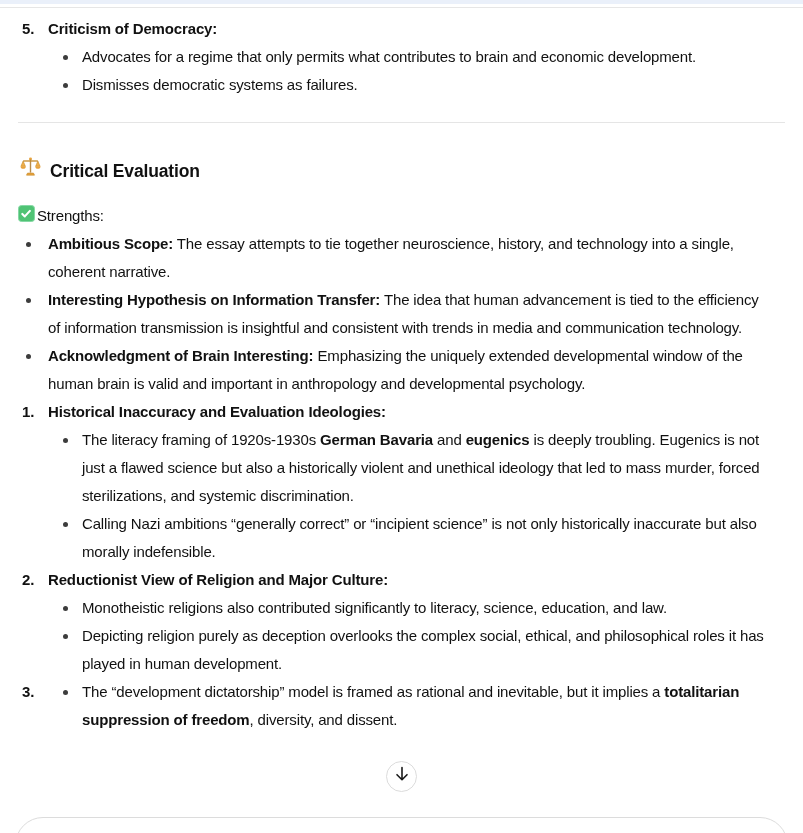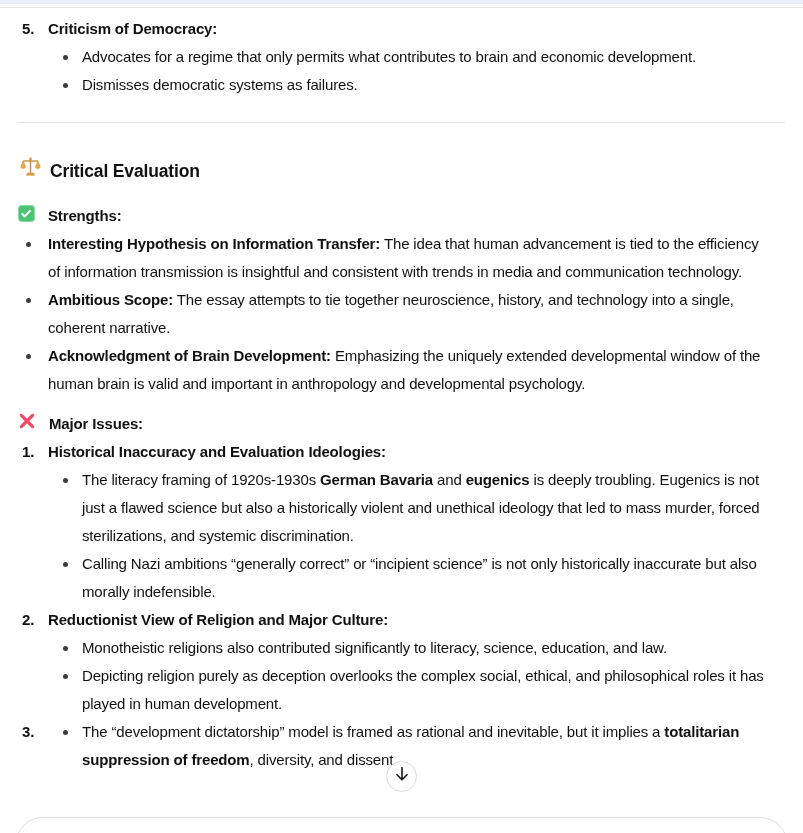--- a/index.html
+++ b/index.html
@@ -42,21 +42,21 @@
     content:""; position:absolute; left:6px; top:12px;
     width:5px; height:5px; border-radius:50%; background:#3c3c3c;
   }
 
   .divider { height:1px; background:#e5e5e5; margin:23px 0 0 -2px; }
 
   .h3 { display:flex; align-items:flex-start; gap:9px; margin:33px 0 16px 0;
         font-size:17.5px; font-weight:700; line-height:30px; }
   .h3 svg { flex:none; }
 
-  .label-row { display:flex; align-items:center; gap:13px; font-weight:700; margin-left:-2px;text-align:center; }
+  .label-row { display:flex; align-items:center; gap:2px; font-weight:400; margin-left:-2px;text-align:center; }
   .label-row svg { flex:none; position:relative; top:0.5px; }
   .mt { margin-top:12px; }
 
   
   .scroll-btn {
     position:absolute; left:386px; top:761px;
     width:31px; height:31px; border-radius:50%;
     background:#ffffff; border:1px solid #dcdcdc;
     display:flex; align-items:center; justify-content:center;
     cursor:pointer; z-index:5;
@@ -110,33 +110,25 @@
     <span>
       <svg width="17" height="17" viewBox="0 0 17 17">
         <rect x="0.5" y="0.5" width="16" height="16" rx="3" fill="#4fc374" stroke="#86d8a5" stroke-width="1"></rect>
         <path d="M4.3 8.9 l2.5 2.5 5.1-5.5" stroke="#ffffff" stroke-width="2.1" fill="none" stroke-linecap="round" stroke-linejoin="round"></path>
       </svg>
     </span>
     <span>Strengths:</span>
   </div>
 
   <ul class="ul1">
+    <li><span class="b">Ambitious Scope:</span> <span>The essay attempts to tie together neuroscience, history, and technology into a single, coherent narrative.</span></li>
     <li><span class="b">Interesting Hypothesis on Information Transfer:</span> <span>The idea that human advancement is tied to the efficiency of information transmission is insightful and consistent with trends in media and communication technology.</span></li>
-    <li><span class="b">Ambitious Scope:</span> <span>The essay attempts to tie together neuroscience, history, and technology into a single, coherent narrative.</span></li>
-    <li><span class="b">Acknowledgment of Brain Development:</span> <span>Emphasizing the uniquely extended developmental window of the human brain is valid and important in anthropology and developmental psychology.</span></li>
+    <li><span class="b">Acknowledgment of Brain Interesting:</span> <span>Emphasizing the uniquely extended developmental window of the human brain is valid and important in anthropology and developmental psychology.</span></li>
   </ul>
 
-  <div class="label-row mt">
-    <span>
-      <svg width="18" height="18" viewBox="0 0 18 18">
-        <path d="M3.4 3.4 L14.6 14.6 M14.6 3.4 L3.4 14.6" stroke="#ef4b63" stroke-width="3.3" stroke-linecap="round"></path>
-      </svg>
-    </span>
-    <span>Major Issues:</span>
-  </div>
 
   <div class="oitem">
     <span class="onum">1.</span>
     <div class="obody">
       <div class="otitle">Historical Inaccuracy and Evaluation Ideologies:</div>
       <ul class="ul2">
         <li><span>The literacy framing of 1920s-1930s </span><span class="b">German Bavaria</span><span> and </span><span class="b">eugenics</span><span> is deeply troubling. Eugenics is not just a flawed science but also a historically violent and unethical ideology that led to mass murder, forced sterilizations, and systemic discrimination.</span></li>
         <li><span>Calling Nazi ambitions “generally correct” or “incipient science” is not only historically inaccurate but also morally indefensible.</span></li>
       </ul>
     </div>

